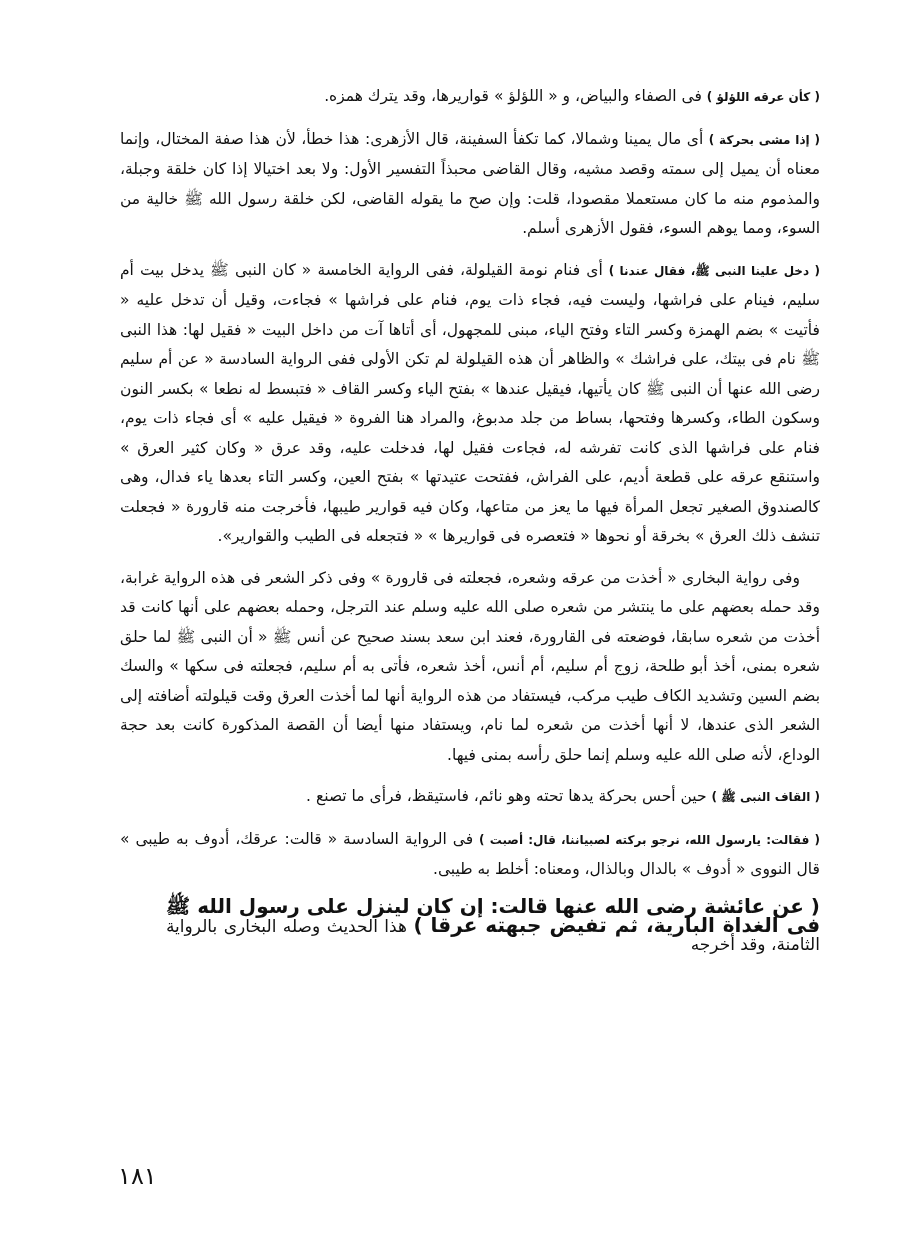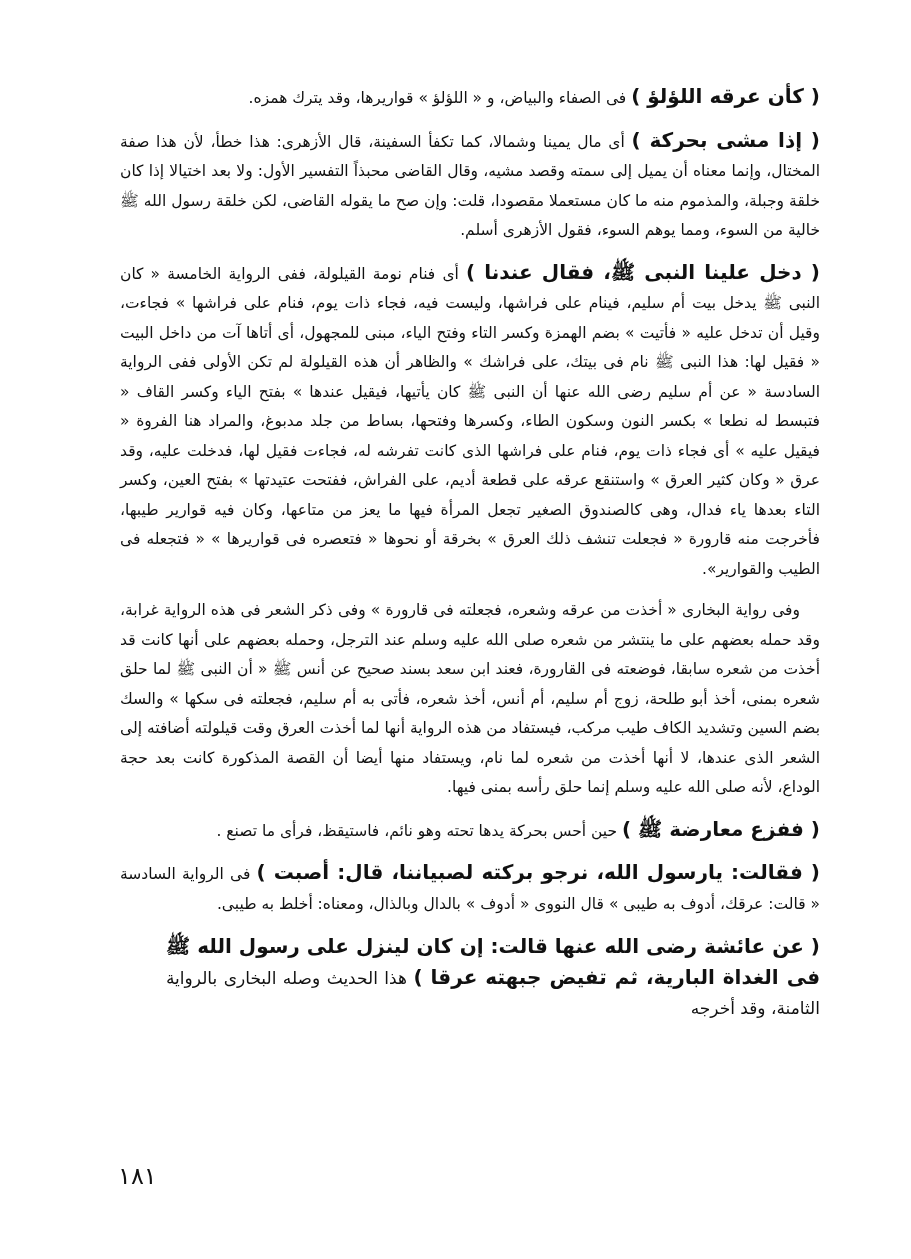--- a/index.html
+++ b/index.html
@@ -3,22 +3,22 @@
 <meta charset="utf-8">
 <style>
   html, body { margin: 0; padding: 0; background: #ffffff; }
   body {
     width: 911px; height: 1259px; position: relative; overflow: hidden;
     font-family: "DejaVu Sans", sans-serif; color: #111;
   }
   .page { position: absolute; left: 120px; top: 82px; width: 700px; direction: rtl; }
   .para { margin: 0 0 12px 0; font-size: 15.5px; line-height: 29.5px; text-align: justify; text-align-last: right; }
   .para.indent { text-indent: 20px; }
-  .lead { font-weight: bold; font-size: 20px; }
-  .para.big { font-size: 17px; line-height: 30px; margin-left: 46px; }
+  .lead { font-weight: bold; font-size: 12px; }
+  .para.big { font-size: 17px; line-height: 18px; margin-left: 46px; }
   .para.big .lead { font-size: 20px; }
   .page-number {
     position: absolute; left: 118px; top: 1162px; font-size: 24px; direction: rtl;
     font-family: "DejaVu Sans", sans-serif; letter-spacing: 1px;
   }
 </style>
 </head>
 <body>
 
 <div class="page">
@@ -28,21 +28,21 @@
   <p class="para">
     <span class="lead">( إذا مشى بحركة )</span><span> أى مال يمينا وشمالا، كما تكفأ السفينة، قال الأزهرى: هذا خطأ، لأن هذا صفة المختال، وإنما معناه أن يميل إلى سمته وقصد مشيه، وقال القاضى محبذاً التفسير الأول: ولا بعد اختيالا إذا كان خلقة وجبلة، والمذموم منه ما كان مستعملا مقصودا، قلت: وإن صح ما يقوله القاضى، لكن خلقة رسول الله ﷺ خالية من السوء، ومما يوهم السوء، فقول الأزهرى أسلم.</span>
   </p>
   <p class="para">
     <span class="lead">( دخل علينا النبى ﷺ، فقال عندنا )</span><span> أى فنام نومة القيلولة، ففى الرواية الخامسة « كان النبى ﷺ يدخل بيت أم سليم، فينام على فراشها، وليست فيه، فجاء ذات يوم، فنام على فراشها » فجاءت، وقيل أن تدخل عليه « فأتيت » بضم الهمزة وكسر التاء وفتح الياء، مبنى للمجهول، أى أتاها آت من داخل البيت « فقيل لها: هذا النبى ﷺ نام فى بيتك، على فراشك » والظاهر أن هذه القيلولة لم تكن الأولى ففى الرواية السادسة « عن أم سليم رضى الله عنها أن النبى ﷺ كان يأتيها، فيقيل عندها » بفتح الياء وكسر القاف « فتبسط له نطعا » بكسر النون وسكون الطاء، وكسرها وفتحها، بساط من جلد مدبوغ، والمراد هنا الفروة « فيقيل عليه » أى فجاء ذات يوم، فنام على فراشها الذى كانت تفرشه له، فجاءت فقيل لها، فدخلت عليه، وقد عرق « وكان كثير العرق » واستنقع عرقه على قطعة أديم، على الفراش، ففتحت عتيدتها » بفتح العين، وكسر التاء بعدها ياء فدال، وهى كالصندوق الصغير تجعل المرأة فيها ما يعز من متاعها، وكان فيه قوارير طيبها، فأخرجت منه قارورة « فجعلت تنشف ذلك العرق » بخرقة أو نحوها « فتعصره فى قواريرها » « فتجعله فى الطيب والقوارير».</span>
   </p>
   <p class="para indent">
     <span>وفى رواية البخارى « أخذت من عرقه وشعره، فجعلته فى قارورة » وفى ذكر الشعر فى هذه الرواية غرابة، وقد حمله بعضهم على ما ينتشر من شعره صلى الله عليه وسلم عند الترجل، وحمله بعضهم على أنها كانت قد أخذت من شعره سابقا، فوضعته فى القارورة، فعند ابن سعد بسند صحيح عن أنس ﷺ « أن النبى ﷺ لما حلق شعره بمنى، أخذ أبو طلحة، زوج أم سليم، أم أنس، أخذ شعره، فأتى به أم سليم، فجعلته فى سكها » والسك بضم السين وتشديد الكاف طيب مركب، فيستفاد من هذه الرواية أنها لما أخذت العرق وقت قيلولته أضافته إلى الشعر الذى عندها، لا أنها أخذت من شعره لما نام، ويستفاد منها أيضا أن القصة المذكورة كانت بعد حجة الوداع، لأنه صلى الله عليه وسلم إنما حلق رأسه بمنى فيها.</span>
   </p>
   <p class="para">
-    <span class="lead">( ففزع معارضة ﷺ )</span><span> حين أحس بحركة يدها تحته وهو نائم، فاستيقظ، فرأى ما تصنع .</span>
+    <span class="lead">( القاف النبى ﷺ )</span><span> حين أحس بحركة يدها تحته وهو نائم، فاستيقظ، فرأى ما تصنع .</span>
   </p>
   <p class="para">
     <span class="lead">( فقالت: يارسول الله، نرجو بركته لصبياننا، قال: أصبت )</span><span> فى الرواية السادسة « قالت: عرقك، أدوف به طيبى » قال النووى « أدوف » بالدال وبالذال، ومعناه: أخلط به طيبى.</span>
   </p>
   <p class="para big">
     <span class="lead">( عن عائشة رضى الله عنها قالت: إن كان لينزل على رسول الله ﷺ فى الغداة البارية، ثم تفيض جبهته عرقا )</span><span> هذا الحديث وصله البخارى بالرواية الثامنة، وقد أخرجه</span>
   </p>
 </div>
 
 <div class="page-number">١٨١</div>

